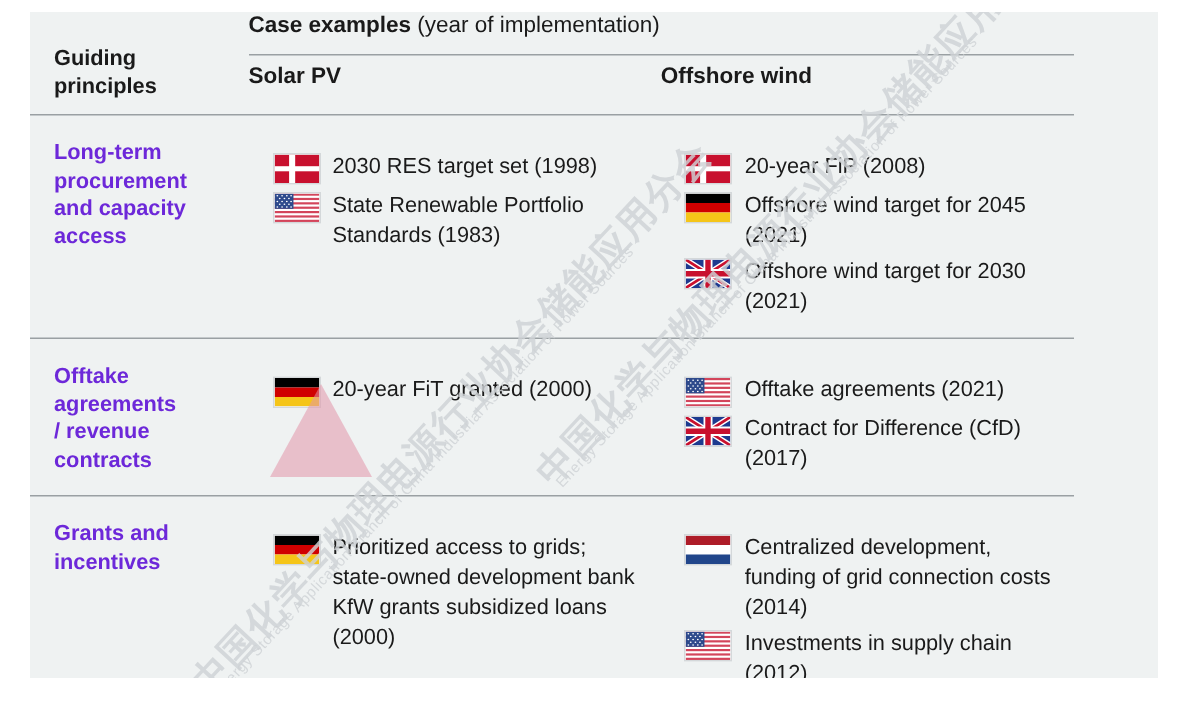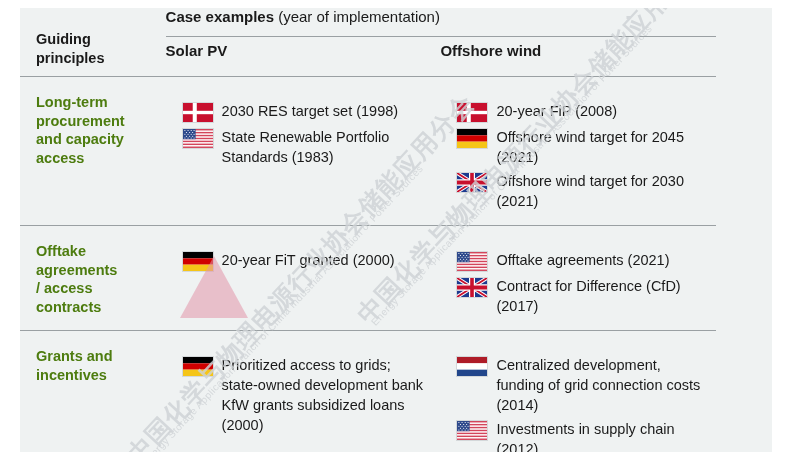--- a/index.html
+++ b/index.html
@@ -123,21 +123,21 @@
     padding: 5px 0 6px 0;
     font-size: 15px;
     font-weight: bold;
     color: #1a1a1a;
   }
 
   .principles-title {
     padding: 16px 10px 10px 16px;
     font-size: 14.5px;
     font-weight: bold;
-    color: #4d7c0f;
+    color: #6d28d9;
     line-height: 1.3;
   }
   .principles-head {
     padding: 22px 10px 8px 16px;
     font-size: 14.5px;
     font-weight: bold;
     color: #1a1a1a;
     line-height: 1.3;
   }
 
@@ -300,21 +300,21 @@
               </span>
               <span class="item-text">Offshore wind target for 2030 (2021)</span>
             </div>
           </td>
         </tr>
 
         <tr>
           <td class="principles-title rule-row">
             <div>Offtake</div>
             <div>agreements</div>
-            <div>/ access</div>
+            <div>/ revenue</div>
             <div>contracts</div>
           </td>
           <td class="cell-body rule-row">
             <div class="item">
               <span class="flag">
                 <svg viewBox="0 0 38 28" preserveAspectRatio="none">
                   <rect y="0" width="38" height="9.33" fill="#000000"></rect>
                   <rect y="9.33" width="38" height="9.33" fill="#d00000"></rect>
                   <rect y="18.66" width="38" height="9.34" fill="#f5c518"></rect>
                 </svg>

